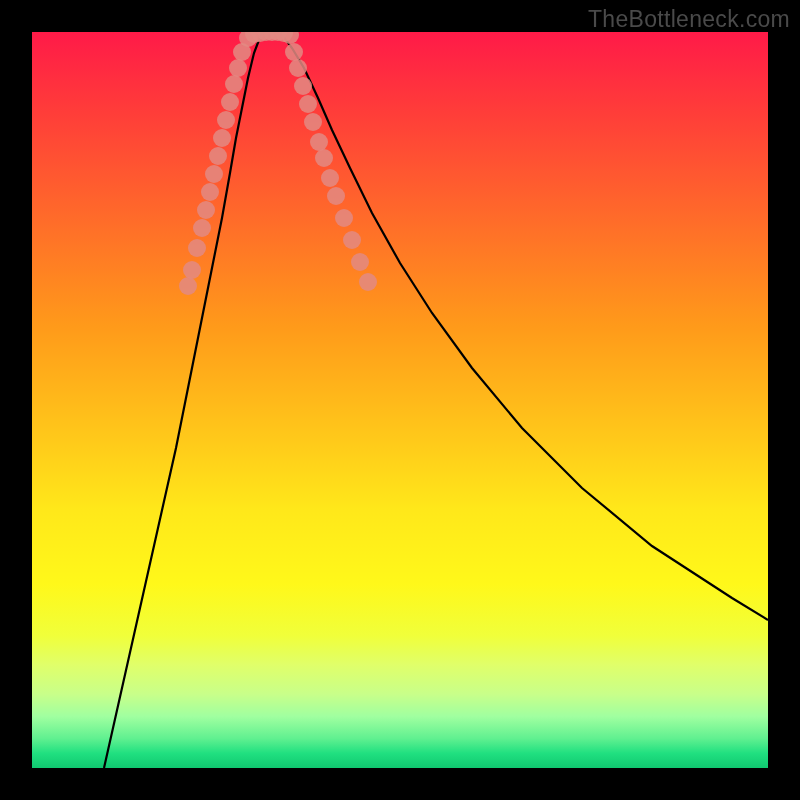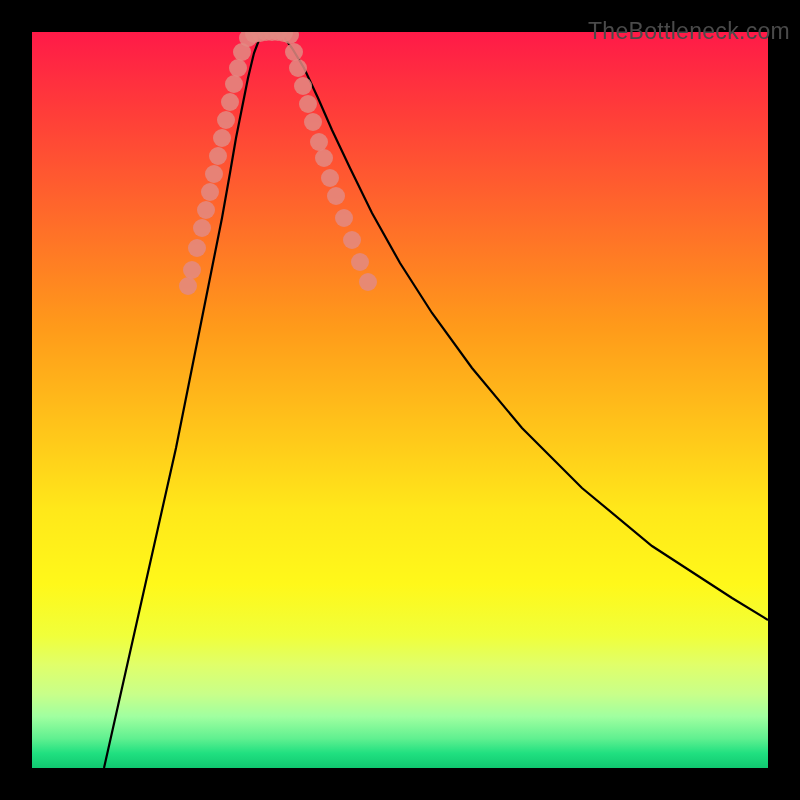--- a/index.html
+++ b/index.html
@@ -44,21 +44,21 @@
       #20e080 98%,
       #10c870 100%
     );
   }
   .curve-svg {
     position: absolute;
     inset: 0;
   }
   .watermark {
     position: absolute;
-    top: 18px;
+    top: 6px;
     right: 10px;
     color: #4a4a4a;
     font-size: 23px;
     font-weight: 500;
     letter-spacing: 0.3px;
     user-select: none;
   }
 </style>
 </head>
 <body>

